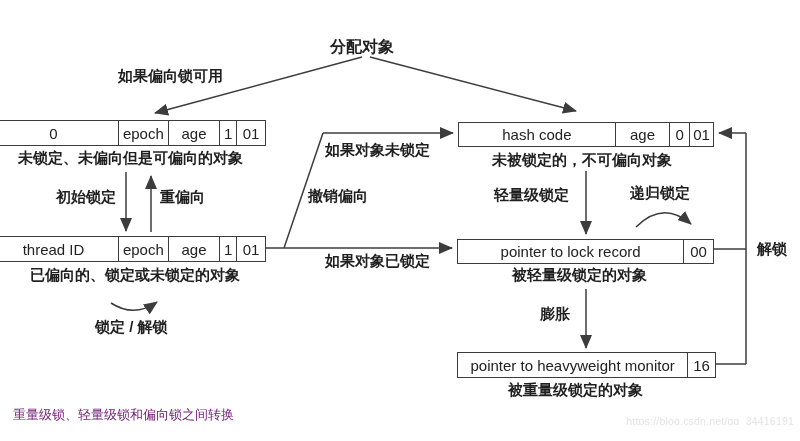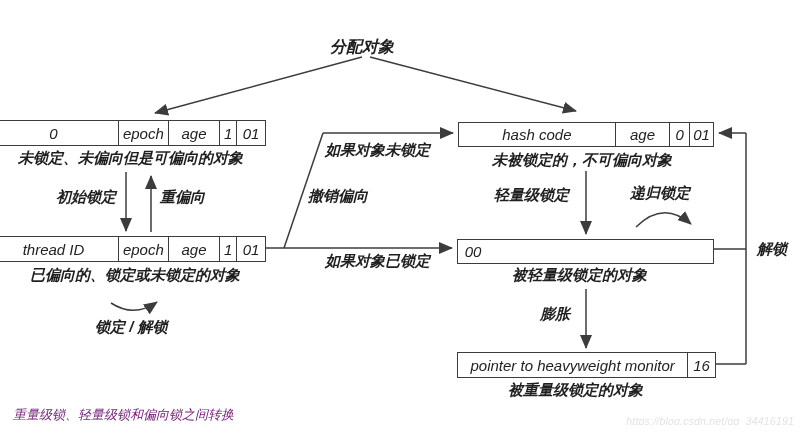--- a/index.html
+++ b/index.html
@@ -1,18 +1,18 @@
 <!DOCTYPE html>
 <html><head>
 <meta charset="utf-8">
 <style>
   html,body{margin:0;padding:0;background:#fff;}
   #stage{
     position:relative;width:800px;height:425px;background:#ffffff;
-    overflow:hidden;font-family:"Liberation Sans","DejaVu Sans",sans-serif;font-style:italic;
+    overflow:hidden;font-family:"Liberation Sans","DejaVu Sans",sans-serif;
   }
   .wires{position:absolute;left:0;top:0;pointer-events:none;}
   .mbox{
     position:absolute;display:flex;box-sizing:border-box;
     border:1.6px solid #3c3c3c;background:#fff;align-items:stretch;
   }
   .cell{
     box-sizing:border-box;display:flex;align-items:center;justify-content:center;
     font-size:15px;color:#222;white-space:nowrap;overflow:hidden;
   }
@@ -55,20 +55,21 @@
       <path d="M636,227 Q663,200 691,224" marker-end="url(#ah)"></path>
       <line x1="586" y1="289" x2="586" y2="348" marker-end="url(#ah)"></line>
       <line x1="746" y1="364" x2="746" y2="133"></line>
       <line x1="746" y1="133" x2="719" y2="133" marker-end="url(#ah)"></line>
       <line x1="713" y1="249" x2="746" y2="249"></line>
       <line x1="716" y1="364" x2="746" y2="364"></line>
     </g>
   </svg>
 
   <div class="lbl allocate" style="left:330px;top:37px">分配对象</div>
+  <div class="lbl" style="left:118px;top:67px">如果偏向锁可用</div>
 
   <div class="mbox" style="left:-12px;top:120px;width:278px;height:26px">
     <div class="cell" style="width:130px">0</div>
     <div class="cell" style="width:50px">epoch</div>
     <div class="cell" style="width:52px">age</div>
     <div class="cell" style="width:17px">1</div>
     <div class="cell" style="width:29px">01</div>
   </div>
   <div class="lbl" style="left:18px;top:149px">未锁定、未偏向但是可偏向的对象</div>
 
@@ -94,20 +95,21 @@
     <div class="cell" style="width:55px">age</div>
     <div class="cell" style="width:20px">0</div>
     <div class="cell" style="width:24px">01</div>
   </div>
   <div class="lbl" style="left:492px;top:151px">未被锁定的，不可偏向对象</div>
 
   <div class="lbl" style="left:494px;top:186px">轻量级锁定</div>
   <div class="lbl" style="left:630px;top:184px">递归锁定</div>
 
   <div class="mbox" style="left:457px;top:239px;width:257px;height:25px">
+    <div class="cell" style="width:227px">pointer to lock record</div>
     <div class="cell" style="width:30px">00</div>
   </div>
   <div class="lbl" style="left:512px;top:266px">被轻量级锁定的对象</div>
 
   <div class="lbl" style="left:540px;top:305px">膨胀</div>
   <div class="lbl" style="left:757px;top:240px">解锁</div>
 
   <div class="mbox" style="left:457px;top:352px;width:259px;height:26px">
     <div class="cell" style="width:231px">pointer to heavyweight monitor</div>
     <div class="cell" style="width:28px">16</div>

